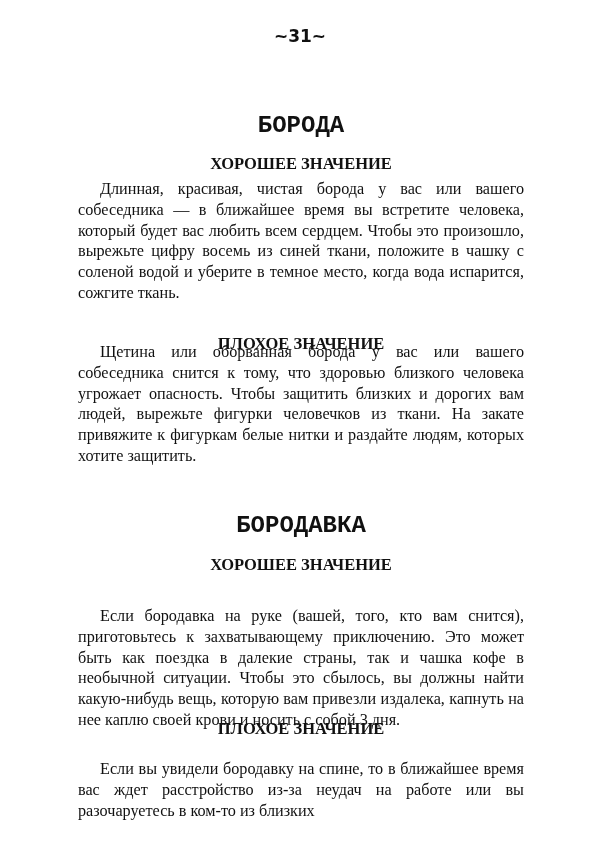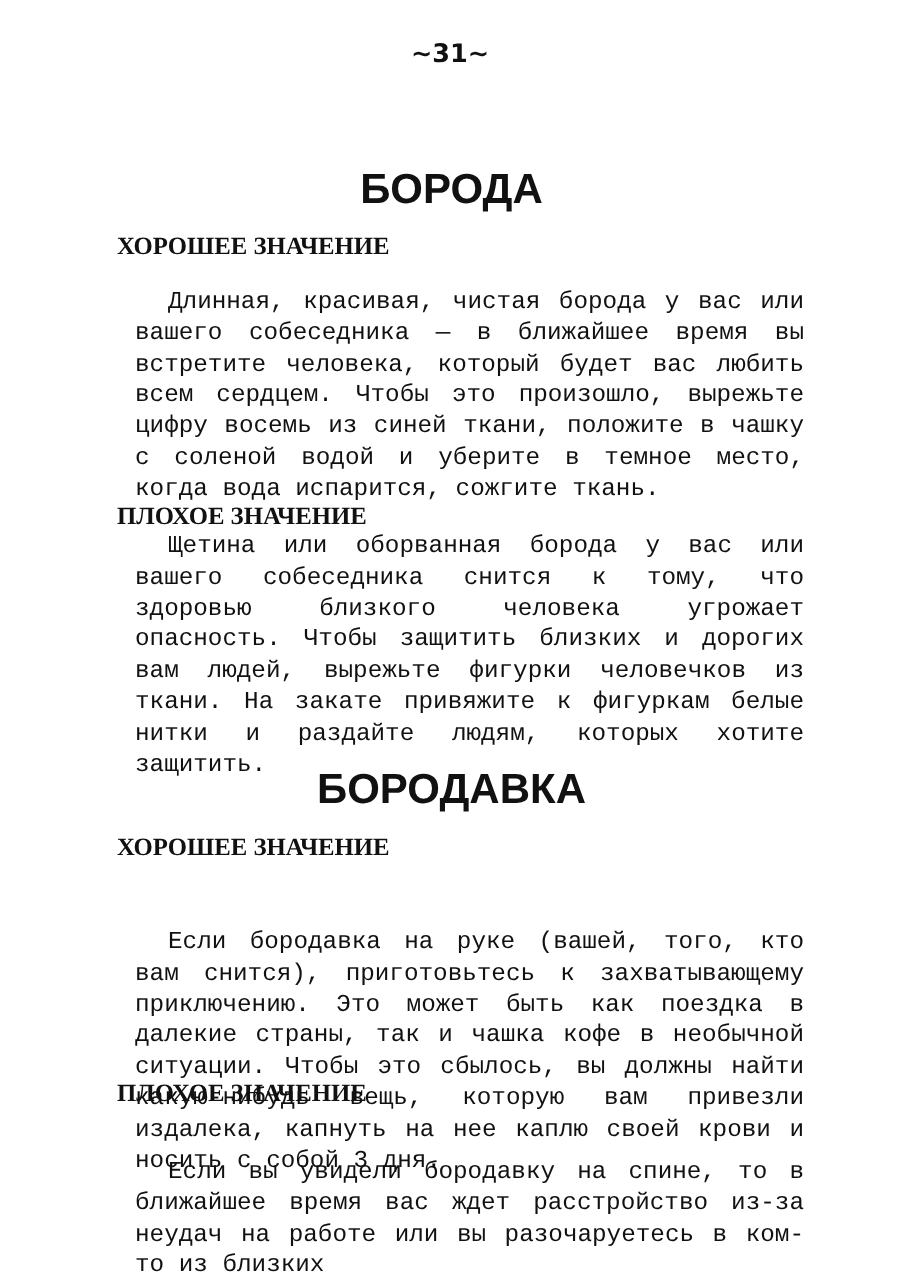--- a/index.html
+++ b/index.html
@@ -3,30 +3,30 @@
 <meta charset="utf-8">
 <style>
   html, body { margin: 0; padding: 0; background: #ffffff; }
   body { width: 600px; height: 854px; position: relative; overflow: hidden; color: #111; }
   .page-number {
     position: absolute; top: 26px; left: 0; width: 600px; text-align: center;
     font-family: "DejaVu Sans", sans-serif; font-weight: bold; font-size: 17px; color: #111;
   }
   .article { position: absolute; left: 78px; width: 446px; }
   .entry-title {
-    text-align: center; font-family: Liberation Sans, sans-serif; font-weight: bold;
-    font-size: 28px; margin: 0; line-height: 26px;
+    text-align: center; font-family: Liberation Mono, monospace; font-weight: bold;
+    font-size: 24px; margin: 0; line-height: 26px;
   }
   .section-heading {
-    text-align: left; font-family: "Liberation Serif", serif; font-weight: bold;
+    text-align: center; font-family: "Liberation Serif", serif; font-weight: bold;
     font-size: 16.5px; margin: 0; line-height: 20px;
   }
   .para {
-    font-family: Liberation Mono, monospace; font-size: 16.2px; line-height: 20.8px;
-    text-align: justify; text-indent: 22px; margin: 12px; hyphens: none;
+    font-family: Liberation Serif, serif; font-size: 16.2px; line-height: 20.8px;
+    text-align: justify; text-indent: 22px; margin: 0; hyphens: none;
   }
 </style>
 </head>
 <body>
 
 <div class="page-number">~31~</div>
 
 <h1 class="article entry-title" style="top:113px;">БОРОДА</h1>
 
 <h2 class="article section-heading" style="top:154px;">ХОРОШЕЕ ЗНАЧЕНИЕ</h2>

